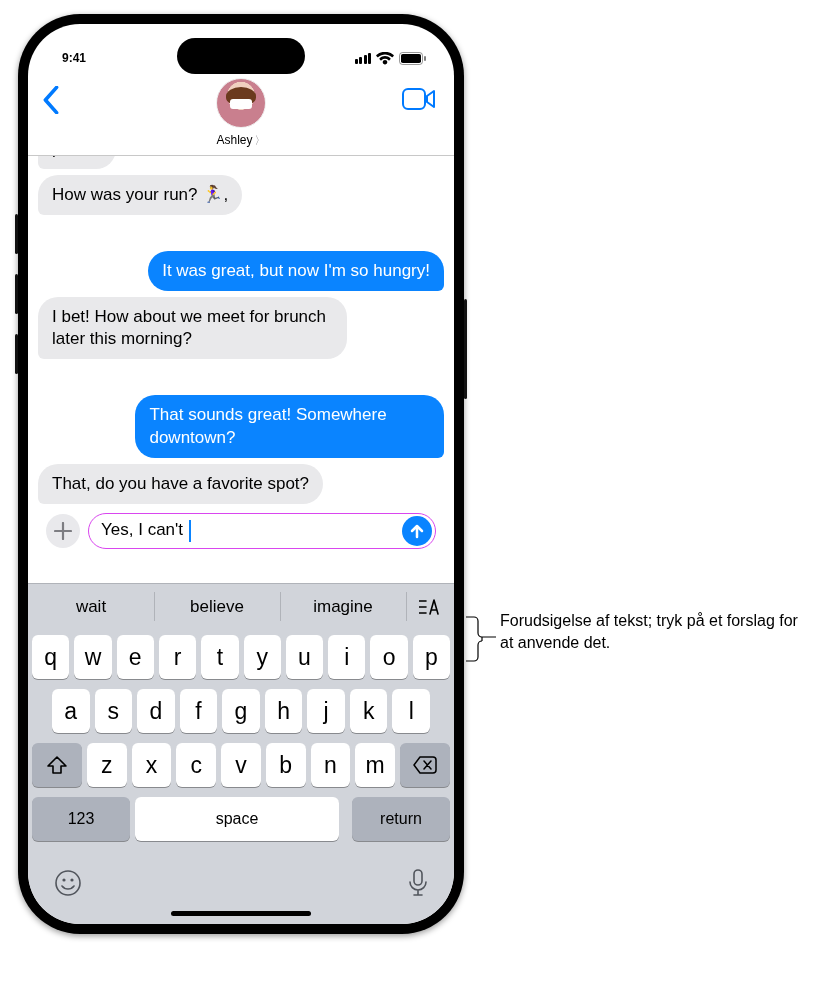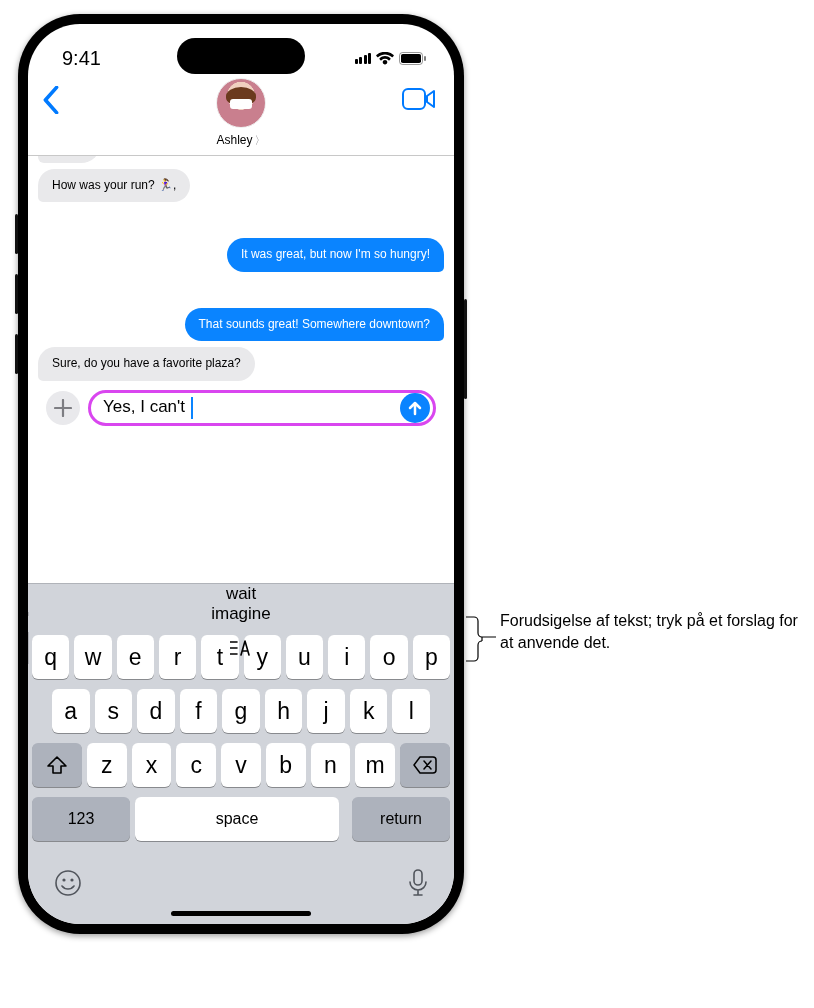--- a/index.html
+++ b/index.html
@@ -53,22 +53,22 @@
       background: #000;
       border-radius: 20px;
       z-index: 10;
     }
     .status-bar {
       height: 54px;
       display: flex;
       justify-content: space-between;
       align-items: center;
       padding: 14px 28px 0 34px;
-      font-weight: 400;
-      font-size: 20px;
+      font-weight: 700;
+      font-size: 12px;
       text-align: center;
     }
     .status-right { display:flex; align-items:center; gap:5px; }
     .bars { display:flex; align-items:flex-end; gap:1.5px; height:12px;}
     .bars span{ width:3px; background:#000; border-radius:1px;}
     .bars span:nth-child(1){height:5px}
     .bars span:nth-child(2){height:7px}
     .bars span:nth-child(3){height:9px}
     .bars span:nth-child(4){height:11px}
     .wifi-svg, .battery-svg { display:block; }
@@ -114,21 +114,21 @@
       flex:1;
       overflow:hidden;
       padding: 0 10px 6px 10px;
       display:flex;
       flex-direction:column;
     }
     .bubble {
       max-width: 76%;
       padding: 9px 14px;
       border-radius: 20px;
-      font-size:12px;
+      font-size:17px;
       line-height:1.3;
       margin: 3px 0;
       position:relative;
       word-wrap:break-word;
     }
     .bubble.incoming {
       background:#e9e9eb;
       color:#000;
       align-self:flex-start;
       border-bottom-left-radius:6px;
@@ -157,21 +157,21 @@
     }
     .plus-btn {
       width:34px; height:34px; border-radius:50%;
       background:#e9e9ec;
       display:flex; align-items:center; justify-content:center;
       color:#7d7d82;
     }
     .compose-field {
       flex:1;
       height:36px;
-      border:3px solid #d946ef;
+      border:1px solid #d946ef;
       border-radius:18px;
       display:flex;
       align-items:center;
       padding:0 3px 0 12px;
       font-size:17px;
       position:relative;
     }
     .compose-text { flex:1; }
     .cursor {
       display:inline-block; width:2px; height:22px; background:#0a84ff; vertical-align:middle; margin-left:1px;
@@ -181,21 +181,20 @@
     .send-btn {
       width:30px; height:30px; border-radius:50%;
       background:#0a84ff;
       display:flex; align-items:center; justify-content:center;
     }
     .predict-bar {
       display:flex;
       height:46px;
       background:#d1d4da;
       border-top:0.5px solid #b0b3b9;
-      flex-direction:column;
     }
     .predict-item {
       flex:1;
       display:flex; align-items:center; justify-content:center;
       font-size:17px;
       color:#000;
       position:relative;
     }
     .predict-item + .predict-item::before {
       content:""; position:absolute; left:0; top:8px; bottom:8px; width:1px; background:#b0b3b9;
@@ -299,42 +298,44 @@
             <rect x="1" y="1" width="22" height="20" rx="5" fill="none" stroke="#007aff" stroke-width="2"></rect>
             <path d="M25 8l7-5v16l-7-5z" fill="none" stroke="#007aff" stroke-width="2" stroke-linejoin="round"></path>
           </svg>
       </div>
     </div>
 
     <div class="conversation">
       <div class="bubble incoming cutoff">plaza?</div>
       <div class="bubble incoming">How was your run? 🏃‍♀️,</div>
       <div class="bubble outgoing">It was great, but now I'm so hungry!</div>
+      <div class="bubble incoming">I bet! How about we meet for brunch later this morning?</div>
       <div class="bubble outgoing">That sounds great! Somewhere downtown?</div>
-      <div class="bubble incoming">Sure, do you have a favorite plaza?</div>
+      <div class="bubble incoming">That, do you have a favorite spot?</div>
 
       <div class="compose-row">
         <div class="plus-btn">
           <svg width="18" height="18" viewBox="0 0 18 18">
               <path d="M9 1v16M1 9h16" stroke="#7d7d82" stroke-width="2.2" stroke-linecap="round"></path>
             </svg>
         </div>
         <div class="compose-field">
           <span class="compose-text"><span>Yes, I can't </span><span class="cursor"></span></span>
           <div class="send-btn">
             <svg width="16" height="16" viewBox="0 0 16 16">
                 <path d="M8 14V3M3 8l5-5 5 5" stroke="#fff" stroke-width="2.5" fill="none" stroke-linecap="round" stroke-linejoin="round"></path>
               </svg>
           </div>
         </div>
       </div>
     </div>
 
     <div class="predict-bar">
       <div class="predict-item">wait</div>
+      <div class="predict-item">believe</div>
       <div class="predict-item">imagine</div>
       <div class="predict-item small">
         <svg width="22" height="18" viewBox="0 0 22 18">
           <path d="M0 3h7M0 9h7M0 15h7" stroke="#000" stroke-width="1.6" stroke-linecap="round"></path>
           <path d="M11 16 15 2l4 14M12.2 12h5.6" stroke="#000" stroke-width="1.6" fill="none" stroke-linecap="round" stroke-linejoin="round"></path>
         </svg>
       </div>
     </div>
 
     <div class="keyboard">

